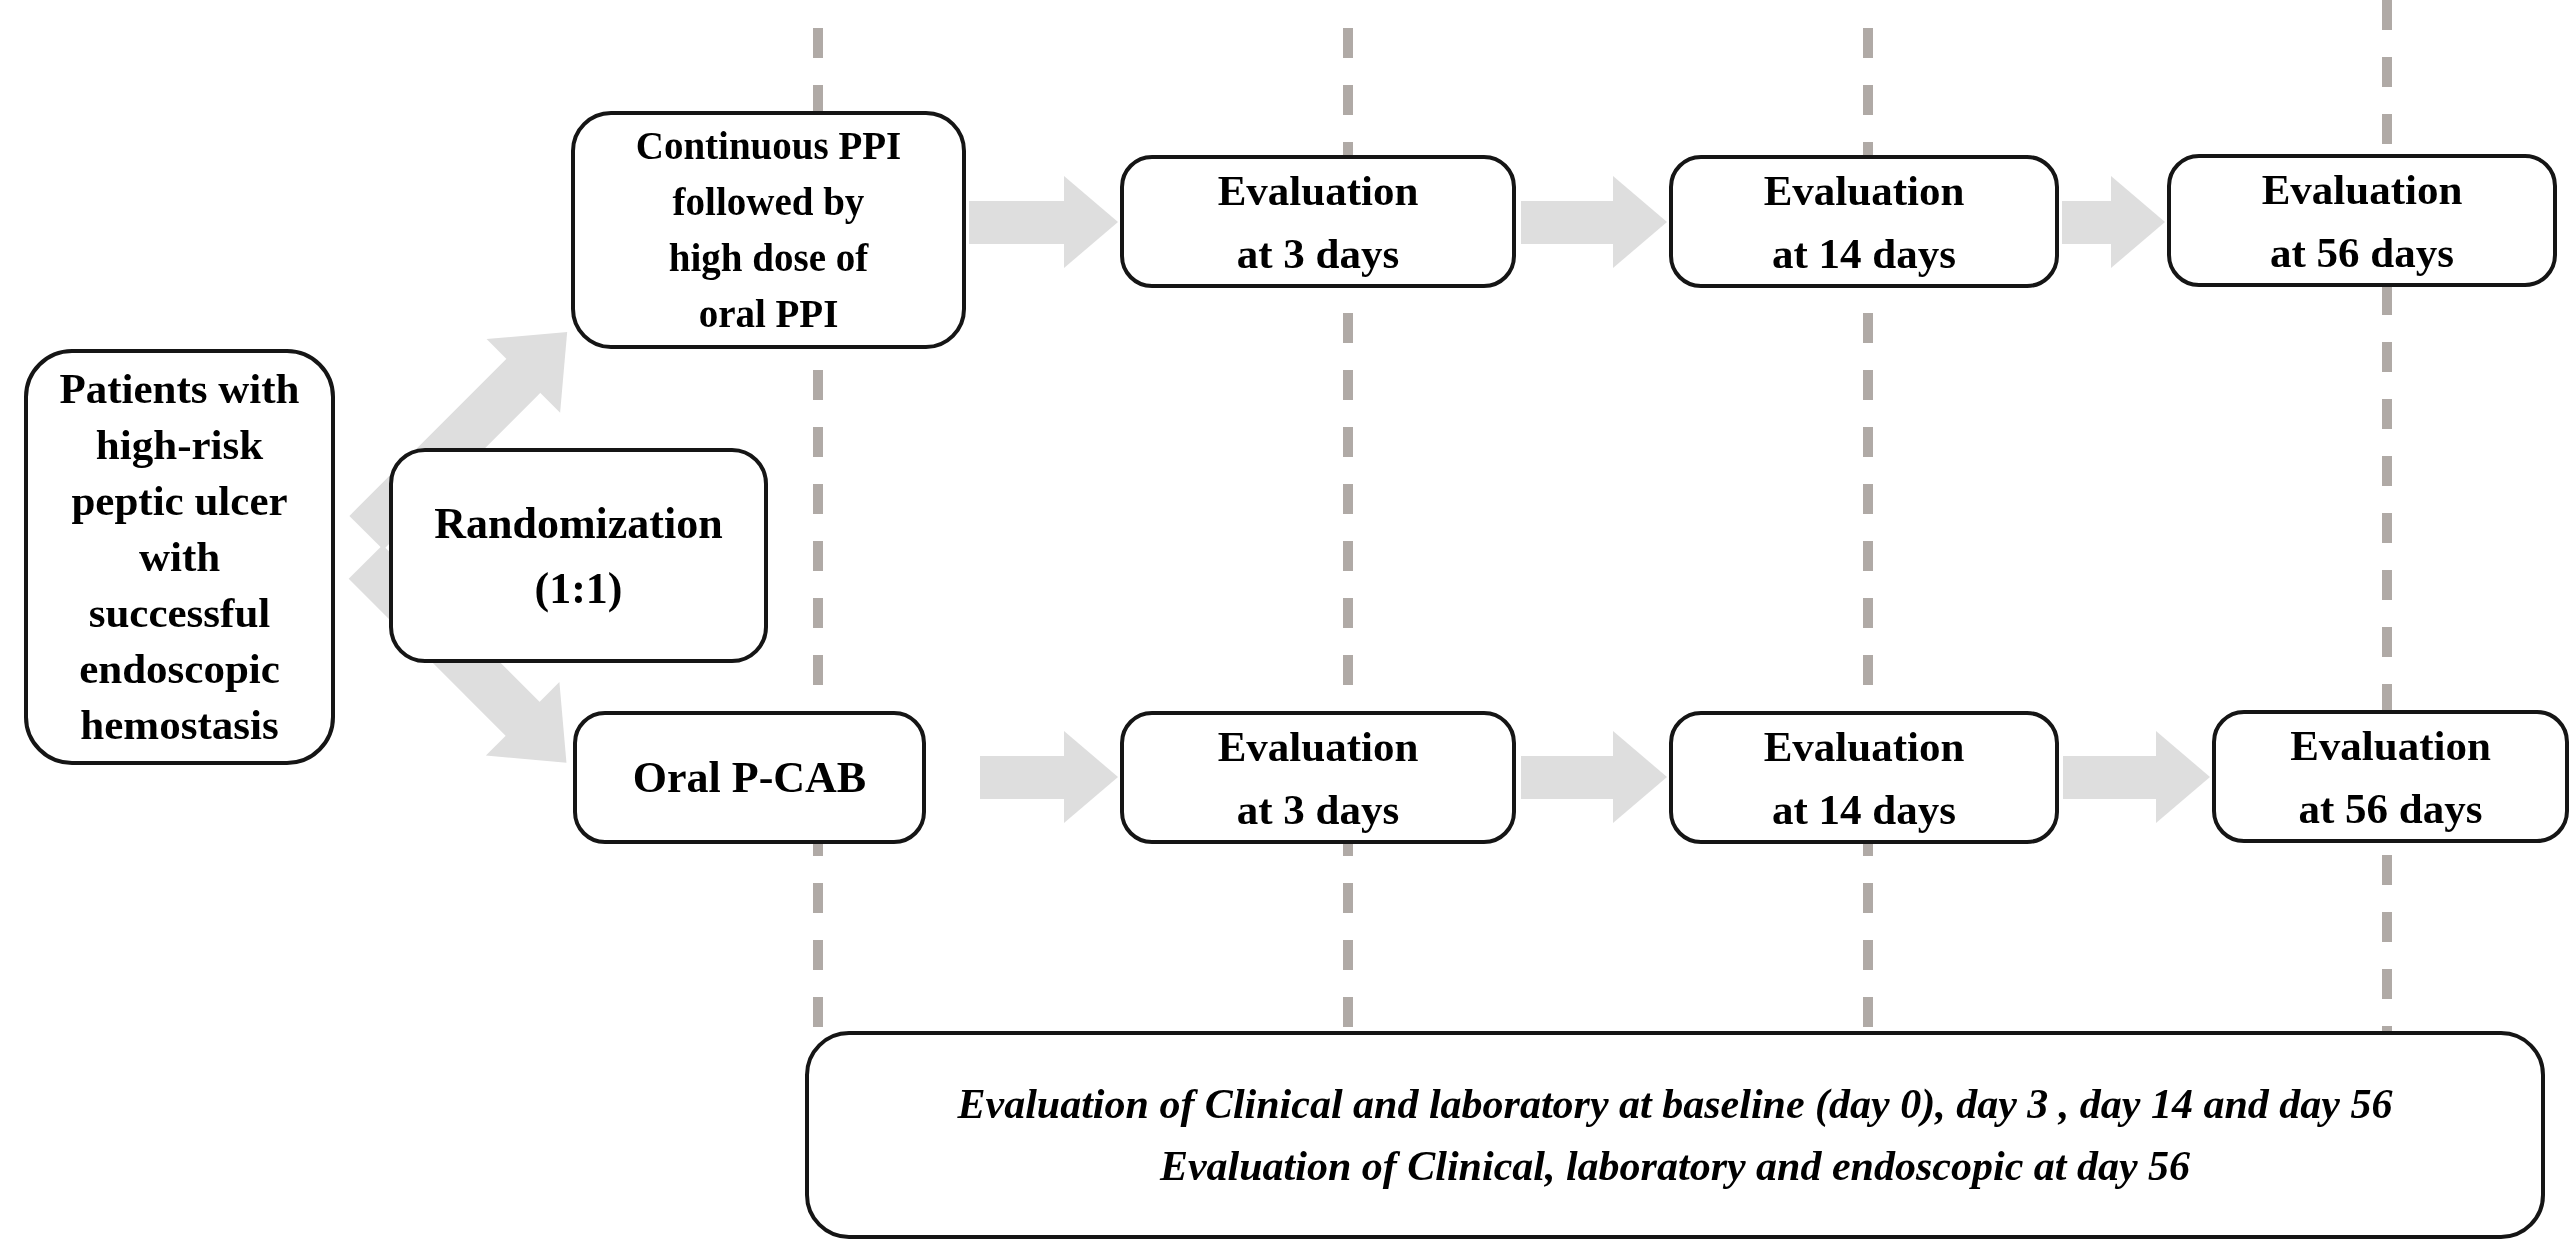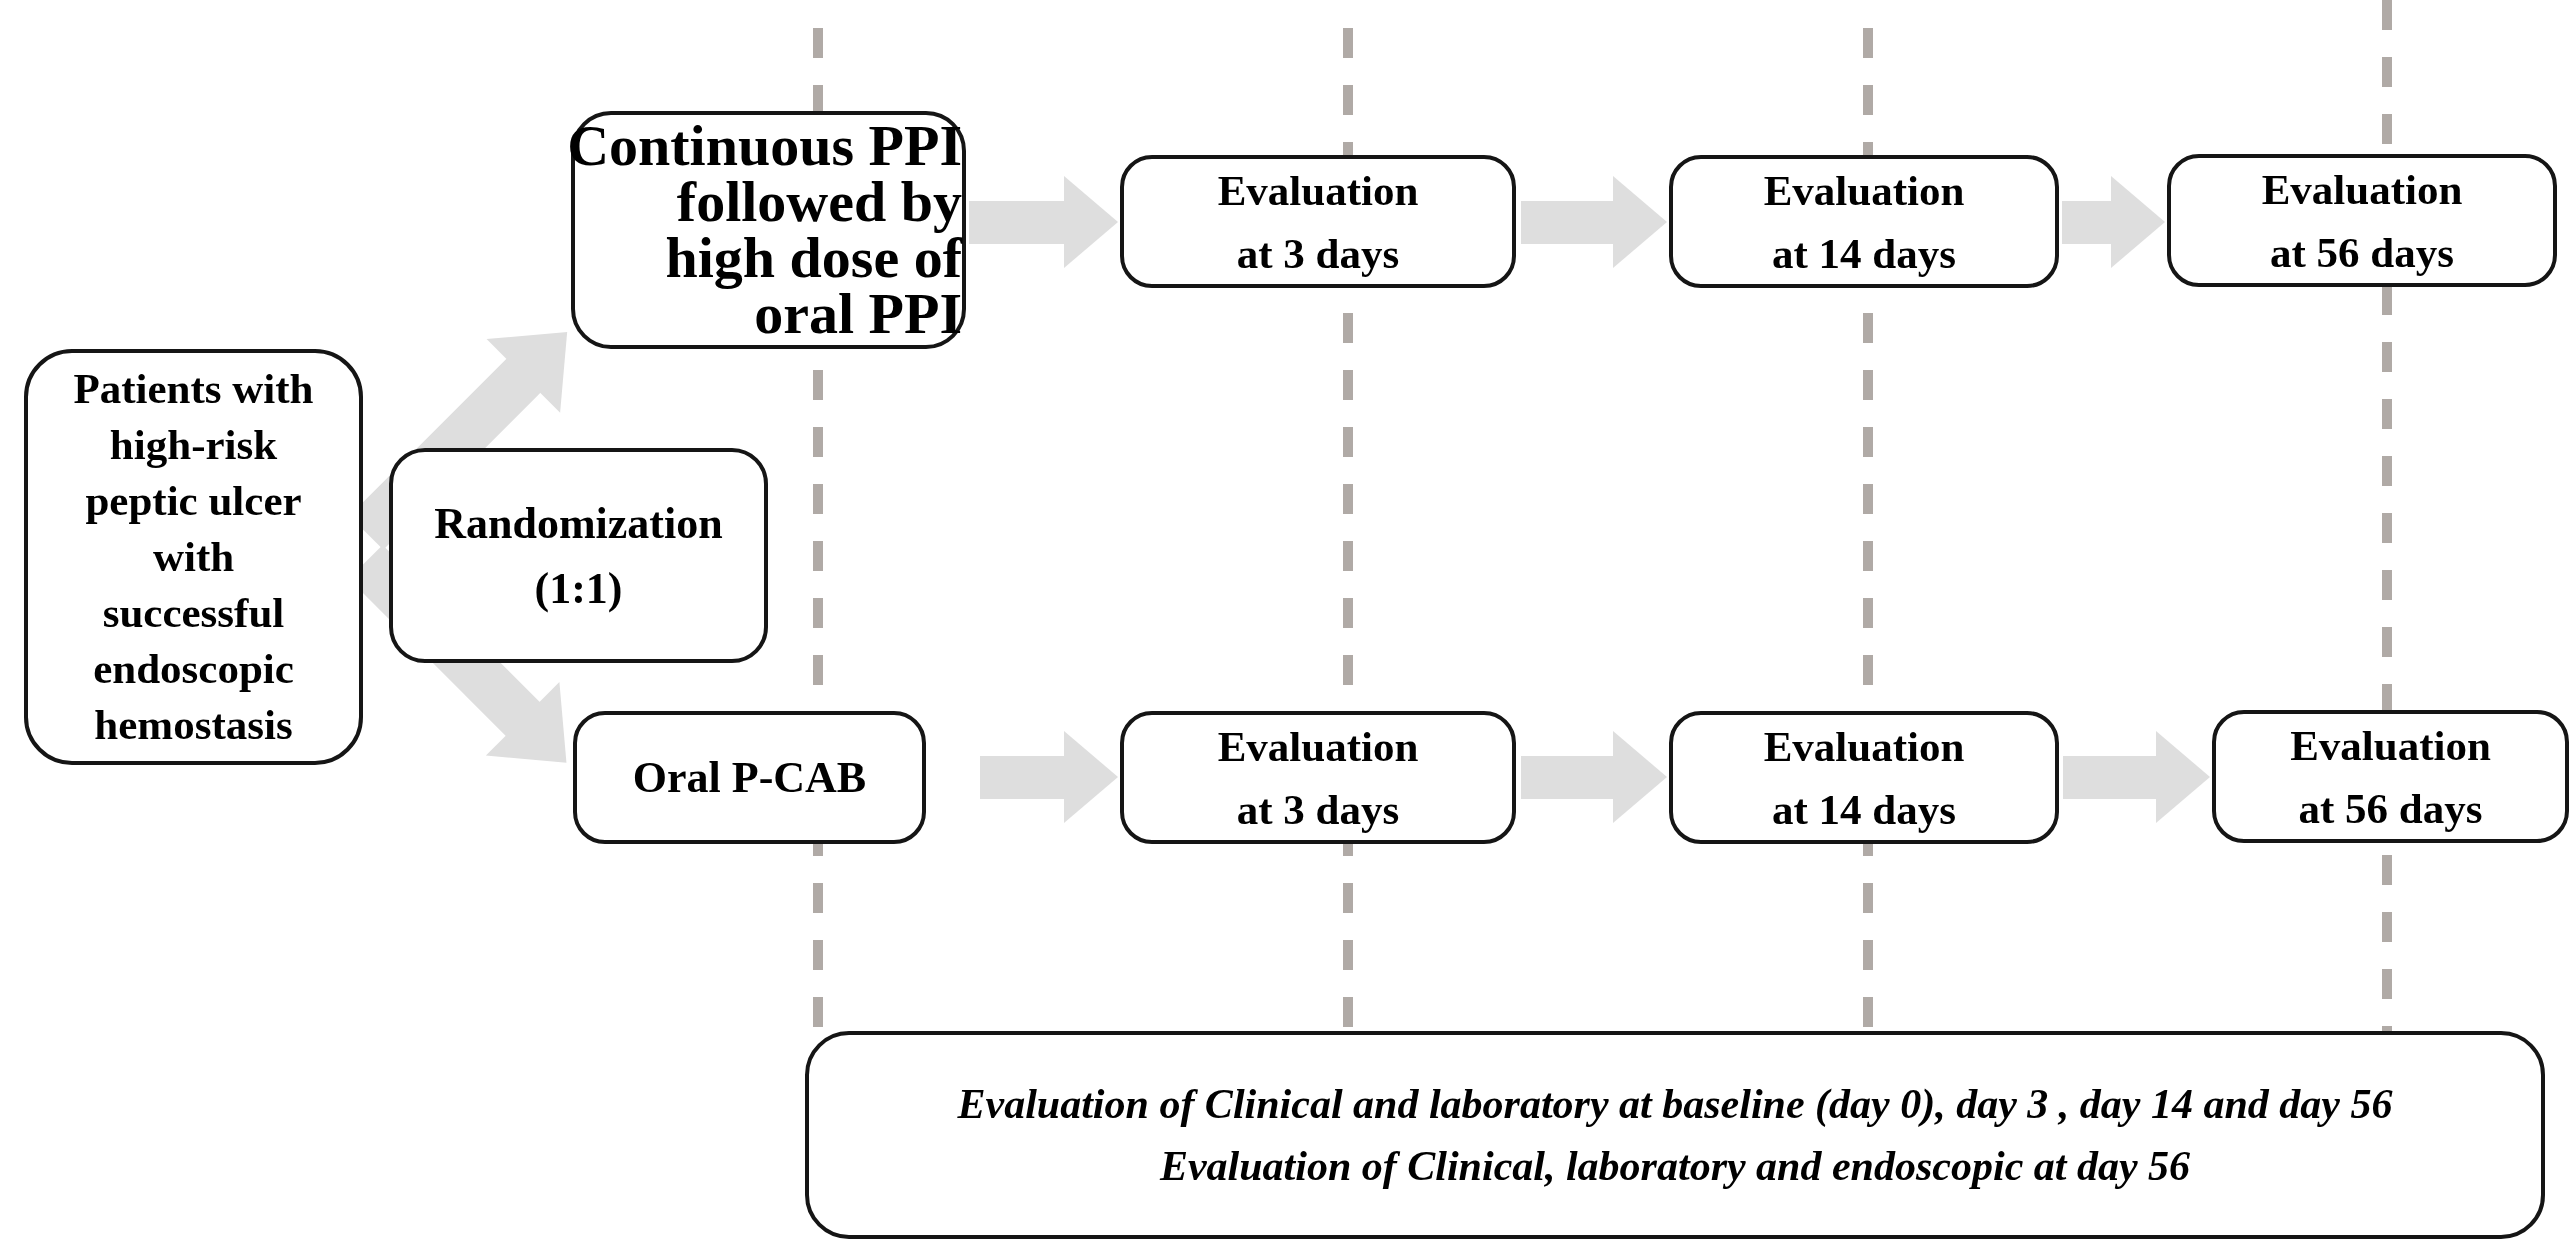--- a/index.html
+++ b/index.html
@@ -34,23 +34,23 @@
     z-index: 3;
     display: flex;
     flex-direction: column;
     align-items: center;
     justify-content: center;
     text-align: center;
     font-weight: bold;
   }
   .box .line { display: block; white-space: nowrap; }
 
-  #population-box    { left: 24px;   top: 349px;  width: 339px;  height: 416px; border-radius: 48px; font-size: 43px; line-height: 56px; }
+  #population-box    { left: 24px;   top: 349px;  width: 311px;  height: 416px; border-radius: 48px; font-size: 43px; line-height: 56px; }
   #randomization-box { left: 389px;  top: 448px;  width: 379px;  height: 215px; border-radius: 36px; font-size: 44px; line-height: 65px; }
-  #ppi-box           { left: 571px;  top: 111px;  width: 395px;  height: 238px; border-radius: 40px; font-size: 58px; line-height: 56px; align-items: flex-end; }
+  #ppi-box           { left: 571px;  top: 111px;  width: 395px;  height: 238px; border-radius: 40px; font-size: 39px; line-height: 56px; }
   #pcab-box          { left: 573px;  top: 711px;  width: 353px;  height: 133px; border-radius: 32px; font-size: 44px; line-height: 56px; }
 
   .eval-box { border-radius: 32px; font-size: 43px; line-height: 63px; }
   #eval-ppi-3d  { left: 1120px; top: 155px; width: 396px; height: 133px; }
   #eval-ppi-14d { left: 1669px; top: 155px; width: 390px; height: 133px; }
   #eval-ppi-56d { left: 2167px; top: 154px; width: 390px; height: 133px; }
   #eval-pcab-3d  { left: 1120px; top: 711px; width: 396px; height: 133px; }
   #eval-pcab-14d { left: 1669px; top: 711px; width: 390px; height: 133px; }
   #eval-pcab-56d { left: 2212px; top: 710px; width: 357px; height: 133px; }
 

